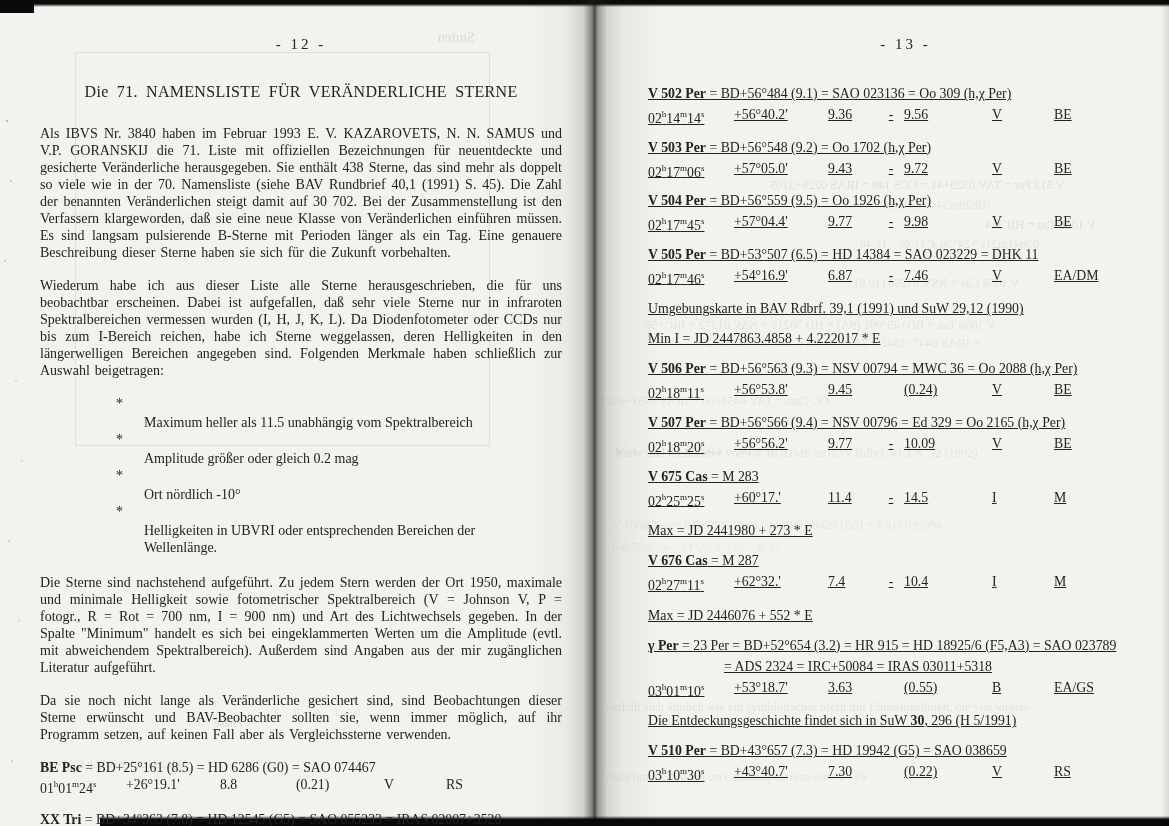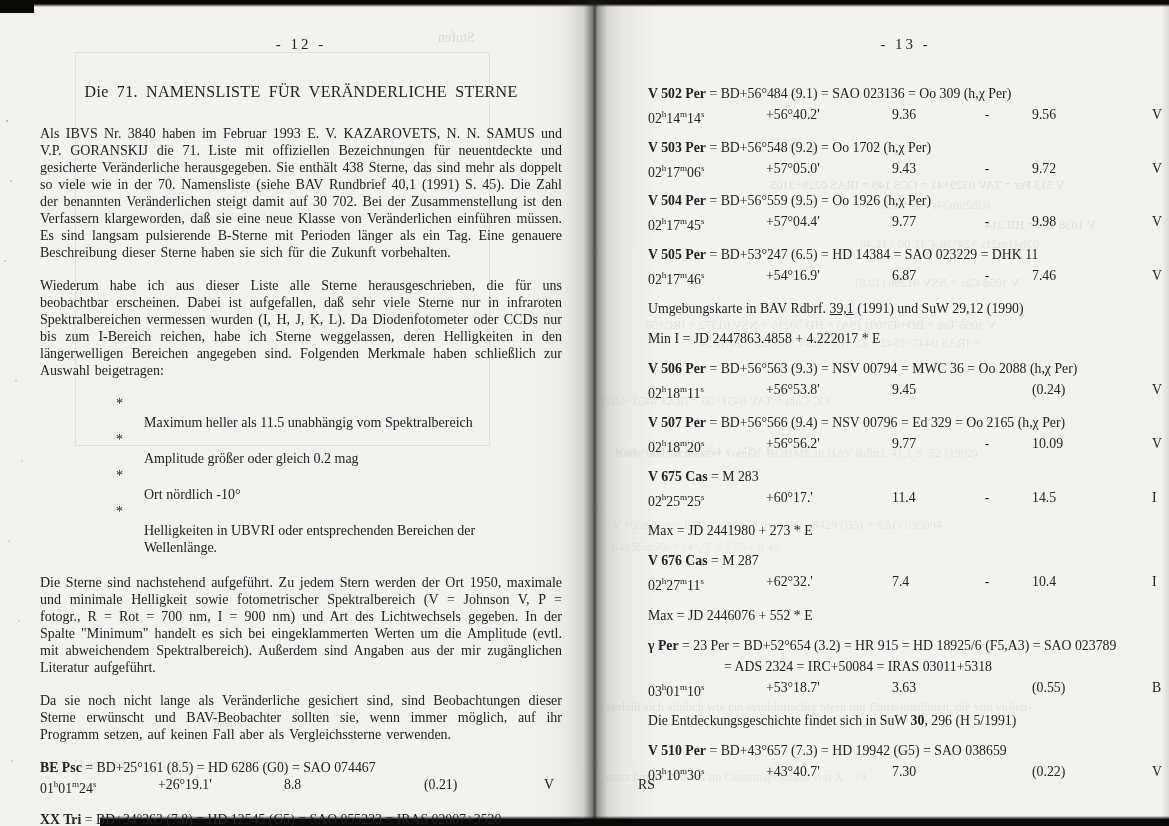--- a/index.html
+++ b/index.html
@@ -26,25 +26,25 @@
 
   .page-num{text-align:center;font-size:15px;letter-spacing:3px;margin:0 0 30px 0;}
   .title{text-align:center;font-size:16px;word-spacing:4px;letter-spacing:.3px;margin:0 0 24px 0;font-weight:normal;}
   .para{font-size:14px;line-height:17px;text-align:justify;word-spacing:1.5px;margin:0 0 16px 0;}
   .criteria{margin:4px 0 18px 0;}
   .crit-row{display:flex;font-size:14px;line-height:17px;}
   .crit-marker{width:28px;margin-left:76px;flex:none;}
   .crit-text{max-width:360px;margin-top:19px;}
 
   .entries-left .entry{margin-bottom:14px;font-size:13.8px;line-height:17px;}
-  .entries-right .entry{margin-bottom:8px;font-size:13.8px;line-height:21px;}
+  .entries-right .entry{margin-bottom:8px;font-size:13.8px;line-height:21px;text-decoration:underline;}
   .entry-h .star-name{font-weight:bold;}
   .desig2{padding-left:76px;}
   .desig2:empty{display:none;}
-  .row{display:flex;gap:32px;}
+  .row{display:flex;}
   .c-ra{width:86px;flex:none;}
   .c-dec{width:94px;flex:none;}
   .c-max{width:50px;flex:none;}
   .c-sep{width:26px;flex:none;text-align:center;}
   .c-min{width:88px;flex:none;}
   .c-band{width:62px;flex:none;}
   .c-type{flex:1;}
   sup{font-size:9px;}
   .notes .note{margin:9px 0;font-size:13.8px;line-height:21px;}
   .mk-u{text-decoration:underline;}
@@ -220,21 +220,21 @@
       <span class="c-sep">-</span>
       <span class="c-min">9.98</span>
       <span class="c-band">V</span>
       <span class="c-type">BE</span>
     </div>
     <div class="notes"></div>
   </div>
         <div class="entry">
     <div class="entry-h">
       <span class="star-name">V 505 Per</span>
-      <span class="star-desig">= BD+53°247 (6.5) = HD 14384 = SAO 023229 = DHK 11</span>
+      <span class="star-desig">= BD+53°507 (6.5) = HD 14384 = SAO 023229 = DHK 11</span>
     </div>
 
     <div class="row">
       <span class="c-ra"><span>02</span><sup>h</sup><span>17</span><sup>m</sup><span>46</span><sup>s</sup></span>
       <span class="c-dec">+54°16.9'</span>
       <span class="c-max">6.87</span>
       <span class="c-sep">-</span>
       <span class="c-min">7.46</span>
       <span class="c-band">V</span>
       <span class="c-type">EA/DM</span>

